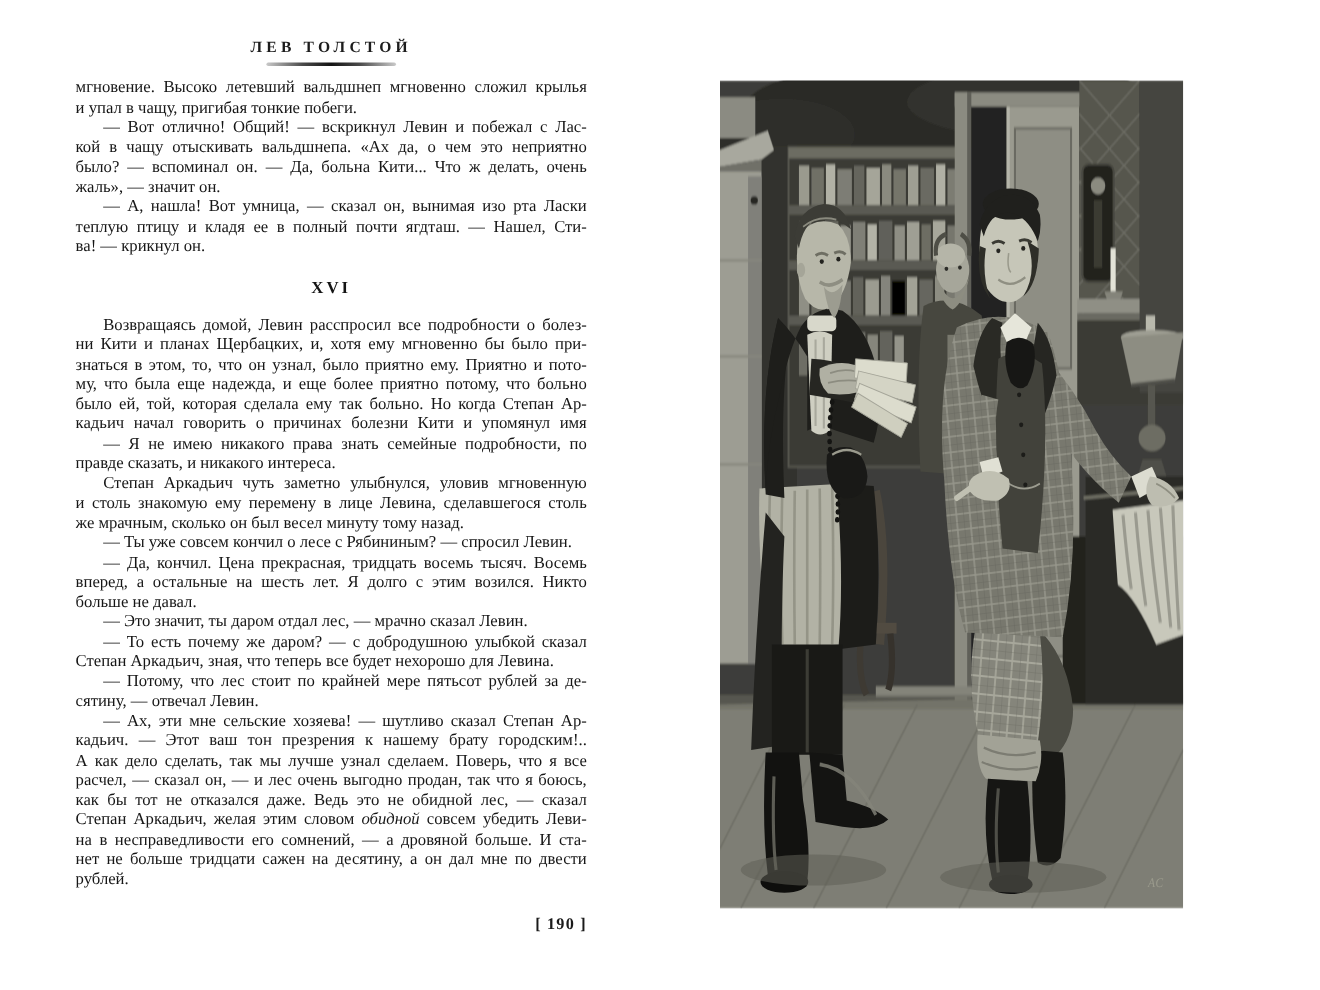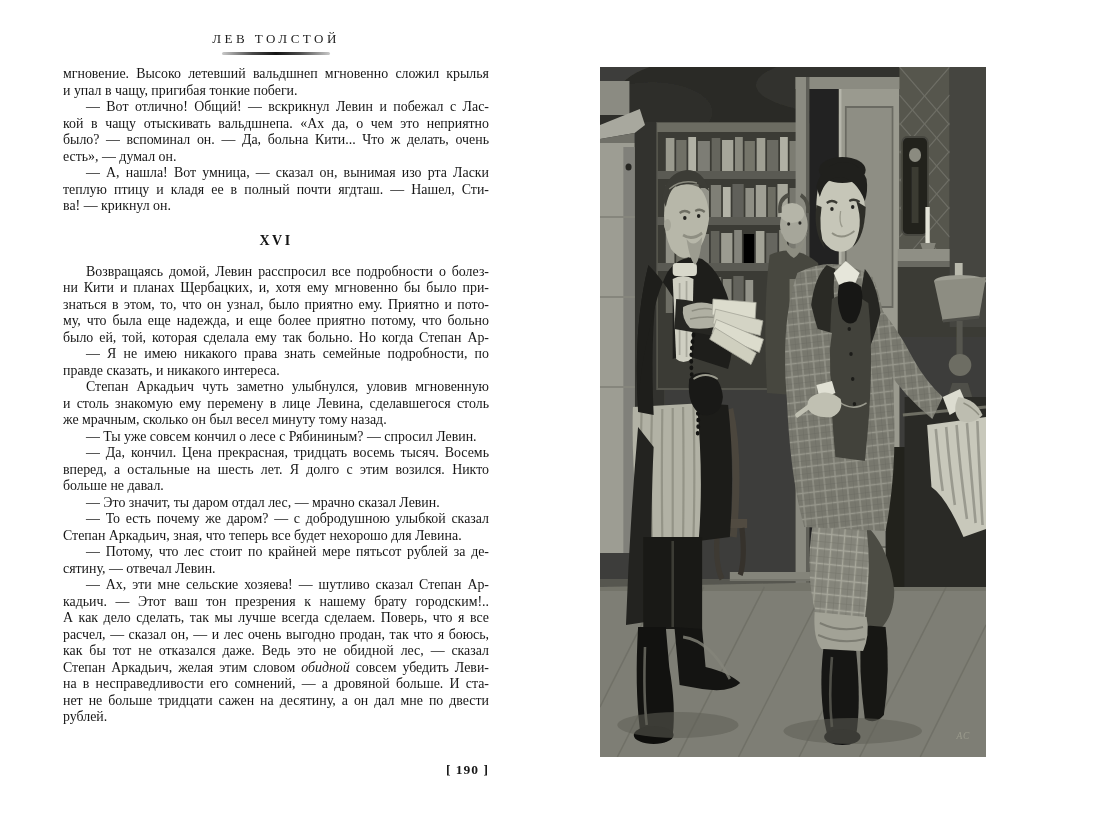--- a/index.html
+++ b/index.html
@@ -1,19 +1,19 @@
 <!DOCTYPE html>
 <html><head>
 <meta charset="utf-8">
 <style>
   html,body{margin:0;padding:0;background:#ffffff;}
   .spread{position:relative;width:1100px;height:825px;background:#ffffff;overflow:hidden;
           font-family:"Liberation Serif","DejaVu Serif",serif;color:#161616;}
   .running-header{position:absolute;left:63px;top:31px;width:426px;text-align:center;}
-  .running-title{font-size:13px;font-weight:normal;letter-spacing:3.5px;color:#1c1c1c;}
+  .running-title{font-size:13px;font-weight:bold;letter-spacing:3.5px;color:#1c1c1c;}
   .header-rule{width:108px;height:3px;margin:5px auto 0;border-radius:2px;
     background:linear-gradient(90deg,#c9c9c9,#4a4a4a 28%,#131313 50%,#4a4a4a 72%,#c9c9c9);}
   .text-flow{position:absolute;left:63px;top:66px;width:426px;}
   .line{font-size:13.9px;line-height:16.5px;height:16.5px;overflow:hidden;white-space:normal;}
   .line.first{text-indent:23px;}
   .line.j{text-align:justify;text-align-last:justify;}
   .chapter-heading{height:22px;line-height:22px;margin:15px 0 12px;text-align:center;
     font-weight:bold;font-size:14px;letter-spacing:2.5px;color:#141414;}
   .page-number{position:absolute;left:63px;top:762px;width:426px;text-align:right;
     font-size:13.5px;font-weight:bold;letter-spacing:1px;color:#1a1a1a;}
@@ -29,47 +29,48 @@
     <div class="running-title">ЛЕВ ТОЛСТОЙ</div>
     <div class="header-rule"></div>
   </div>
 
   <div class="text-flow">
       <div class="line j">мгновение. Высоко летевший вальдшнеп мгновенно сложил крылья</div>
       <div class="line">и упал в чащу, пригибая тонкие побеги.</div>
       <div class="line first j">— Вот отлично! Общий! — вскрикнул Левин и побежал с Лас-</div>
       <div class="line j">кой в чащу отыскивать вальдшнепа. «Ах да, о чем это неприятно</div>
       <div class="line j">было? — вспоминал он. — Да, больна Кити... Что ж делать, очень</div>
-      <div class="line">есть», — думал он.</div>
+      <div class="line">жаль», — значит он.</div>
       <div class="line first j">— А, нашла! Вот умница, — сказал он, вынимая изо рта Ласки</div>
       <div class="line j">теплую птицу и кладя ее в полный почти ягдташ. — Нашел, Сти-</div>
       <div class="line">ва! — крикнул он.</div>
       <div class="chapter-heading">XVI</div>
       <div class="line first j">Возвращаясь домой, Левин расспросил все подробности о болез-</div>
       <div class="line j">ни Кити и планах Щербацких, и, хотя ему мгновенно бы было при-</div>
       <div class="line j">знаться в этом, то, что он узнал, было приятно ему. Приятно и пото-</div>
       <div class="line j">му, что была еще надежда, и еще более приятно потому, что больно</div>
       <div class="line j">было ей, той, которая сделала ему так больно. Но когда Степан Ар-</div>
+      <div class="line j">кадьич начал говорить о причинах болезни Кити и упомянул имя</div>
       <div class="line first j">— Я не имею никакого права знать семейные подробности, по</div>
       <div class="line">правде сказать, и никакого интереса.</div>
       <div class="line first j">Степан Аркадьич чуть заметно улыбнулся, уловив мгновенную</div>
       <div class="line j">и столь знакомую ему перемену в лице Левина, сделавшегося столь</div>
       <div class="line">же мрачным, сколько он был весел минуту тому назад.</div>
       <div class="line first">— Ты уже совсем кончил о лесе с Рябининым? — спросил Левин.</div>
       <div class="line first j">— Да, кончил. Цена прекрасная, тридцать восемь тысяч. Восемь</div>
       <div class="line j">вперед, а остальные на шесть лет. Я долго с этим возился. Никто</div>
       <div class="line">больше не давал.</div>
       <div class="line first">— Это значит, ты даром отдал лес, — мрачно сказал Левин.</div>
       <div class="line first j">— То есть почему же даром? — с добродушною улыбкой сказал</div>
       <div class="line">Степан Аркадьич, зная, что теперь все будет нехорошо для Левина.</div>
       <div class="line first j">— Потому, что лес стоит по крайней мере пятьсот рублей за де-</div>
       <div class="line">сятину, — отвечал Левин.</div>
       <div class="line first j">— Ах, эти мне сельские хозяева! — шутливо сказал Степан Ар-</div>
       <div class="line j">кадьич. — Этот ваш тон презрения к нашему брату городским!..</div>
-      <div class="line j">А как дело сделать, так мы лучше всегда сделаем. Поверь, что я все</div>
+      <div class="line j">А как дело сделать, так мы лучше узнал сделаем. Поверь, что я все</div>
       <div class="line j">расчел, — сказал он, — и лес очень выгодно продан, так что я боюсь,</div>
       <div class="line j">как бы тот не отказался даже. Ведь это не обидной лес, — сказал</div>
       <div class="line j">Степан Аркадьич, желая этим словом <i>обидной</i> совсем убедить Леви-</div>
       <div class="line j">на в несправедливости его сомнений, — а дровяной больше. И ста-</div>
       <div class="line j">нет не больше тридцати сажен на десятину, а он дал мне по двести</div>
       <div class="line">рублей.</div>
     </div>
 
   <div class="page-number">[ 190 ]</div>
 

